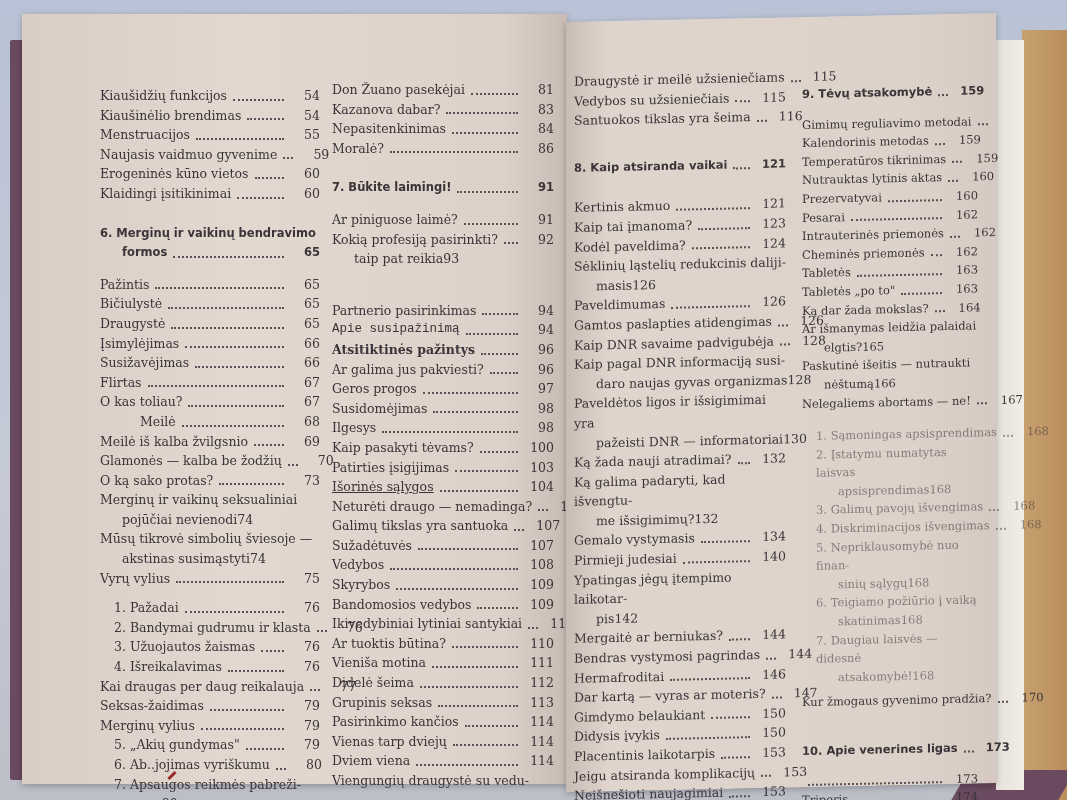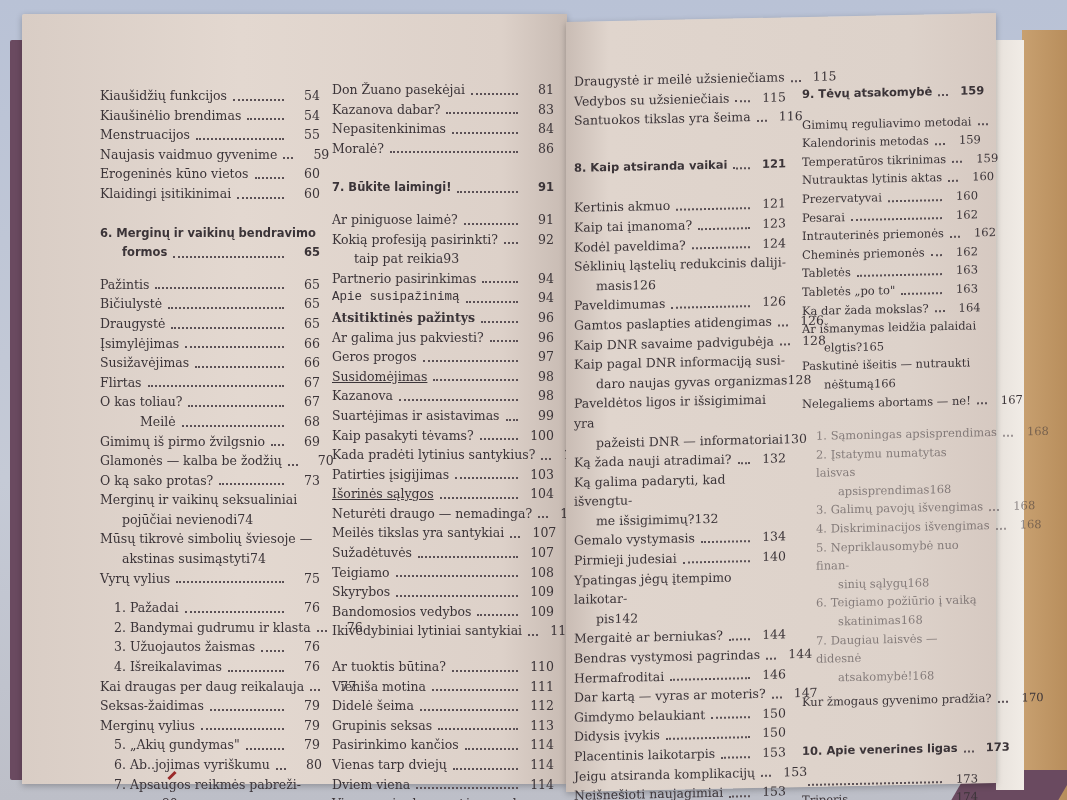--- a/index.html
+++ b/index.html
@@ -139,21 +139,21 @@
         <span class="t-nowrap" style="white-space: nowrap;">O kas toliau?</span>
         <span class="dots"></span>
         <span class="p">67</span>
       </div>
       <div class="entry">
         <span class="t-nowrap" style="white-space: nowrap; margin-left: 40px;">Meilė</span>
         <span class="dots"></span>
         <span class="p">68</span>
       </div>
       <div class="entry">
-        <span class="t-nowrap" style="white-space: nowrap;">Gimimų iš pirmo žvilgsnio</span>
+        <span class="t-nowrap" style="white-space: nowrap;">Meilė iš kalba žvilgsnio</span>
         <span class="dots"></span>
         <span class="p">69</span>
       </div>
       <div class="entry">
         <span class="t-nowrap" style="white-space: nowrap;">Glamonės — kalba be žodžių</span>
         <span class="dots"></span>
         <span class="p">70</span>
       </div>
       <div class="entry">
         <span class="t-nowrap" style="white-space: nowrap;">O ką sako protas?</span>
@@ -276,21 +276,21 @@
         <span class="p">92</span>
       </div>
       <div class="wrap">
         <div class="l2">
           <span style="white-space: nowrap;">taip pat reikia</span>
           <span class="dots"></span>
           <span class="p">93</span>
         </div>
       </div>
       <div class="entry">
-        <span class="t-nowrap" style="white-space: nowrap;">Partnerio pasirinkimas</span>
+        <span class="t-nowrap" style="white-space: nowrap; margin-top: 32px;">Partnerio pasirinkimas</span>
         <span class="dots"></span>
         <span class="p">94</span>
       </div>
       <div class="entry">
         <span class="t-nowrap" style="white-space: nowrap; font-family: Liberation Mono, monospace;">Apie susipažinimą</span>
         <span class="dots"></span>
         <span class="p">94</span>
       </div>
       <div class="entry">
         <span class="t-nowrap" style="white-space: nowrap; font-weight: bold;">Atsitiktinės pažintys</span>
@@ -301,91 +301,81 @@
         <span class="t-nowrap" style="white-space: nowrap;">Ar galima jus pakviesti?</span>
         <span class="dots"></span>
         <span class="p">96</span>
       </div>
       <div class="entry">
         <span class="t-nowrap" style="white-space: nowrap;">Geros progos</span>
         <span class="dots"></span>
         <span class="p">97</span>
       </div>
       <div class="entry">
-        <span class="t-nowrap" style="white-space: nowrap; text-decoration: underline;">Susidomėjimas</span>
+        <span class="t-nowrap" style="white-space: nowrap;">Susidomėjimas</span>
         <span class="dots"></span>
         <span class="p">98</span>
       </div>
       <div class="entry">
-        <span class="t-nowrap" style="white-space: nowrap;">Kazanova</span>
+        <span class="t-nowrap" style="white-space: nowrap;">Ilgesys</span>
         <span class="dots"></span>
         <span class="p">98</span>
       </div>
       <div class="entry">
-        <span class="t-nowrap" style="white-space: nowrap;">Suartėjimas ir asistavimas</span>
-        <span class="dots"></span>
-        <span class="p">99</span>
-      </div>
-      <div class="entry">
         <span class="t-nowrap" style="white-space: nowrap;">Kaip pasakyti tėvams?</span>
         <span class="dots"></span>
         <span class="p">100</span>
       </div>
       <div class="entry">
-        <span class="t-nowrap" style="white-space: nowrap;">Kada pradėti lytinius santykius?</span>
-        <span class="dots"></span>
-        <span class="p">102</span>
-      </div>
-      <div class="entry">
         <span class="t-nowrap" style="white-space: nowrap;">Patirties įsigijimas</span>
         <span class="dots"></span>
         <span class="p">103</span>
       </div>
       <div class="entry">
         <span class="t-nowrap" style="white-space: nowrap; text-decoration: underline;">Išorinės sąlygos</span>
         <span class="dots"></span>
         <span class="p">104</span>
       </div>
       <div class="entry">
         <span class="t-nowrap" style="white-space: nowrap;">Neturėti draugo — nemadinga?</span>
         <span class="dots"></span>
         <span class="p">106</span>
       </div>
       <div class="entry">
-        <span class="t-nowrap" style="white-space: nowrap;">Meilės tikslas yra santykiai</span>
+        <span class="t-nowrap" style="white-space: nowrap;">Galimų tikslas yra santuoka</span>
         <span class="dots"></span>
         <span class="p">107</span>
       </div>
       <div class="entry">
         <span class="t-nowrap" style="white-space: nowrap;">Sužadėtuvės</span>
         <span class="dots"></span>
         <span class="p">107</span>
       </div>
       <div class="entry">
-        <span class="t-nowrap" style="white-space: nowrap;">Teigiamo</span>
+        <span class="t-nowrap" style="white-space: nowrap;">Vedybos</span>
         <span class="dots"></span>
         <span class="p">108</span>
       </div>
       <div class="entry">
         <span class="t-nowrap" style="white-space: nowrap;">Skyrybos</span>
         <span class="dots"></span>
         <span class="p">109</span>
       </div>
       <div class="entry">
         <span class="t-nowrap" style="white-space: nowrap;">Bandomosios vedybos</span>
         <span class="dots"></span>
         <span class="p">109</span>
       </div>
       <div class="entry">
         <span class="t-nowrap" style="white-space: nowrap;">Ikivedybiniai lytiniai santykiai</span>
         <span class="dots"></span>
         <span class="p">110</span>
       </div>
       <div class="entry">
-        <span class="t-nowrap" style="white-space: nowrap; margin-top: 16px;">Ar tuoktis būtina?</span>
+        <span class="t-nowrap" style="white-space: nowrap;">Ar tuoktis būtina?</span>
         <span class="dots"></span>
         <span class="p">110</span>
       </div>
       <div class="entry">
         <span class="t-nowrap" style="white-space: nowrap;">Vienišа motina</span>
         <span class="dots"></span>
         <span class="p">111</span>
       </div>
       <div class="entry">
         <span class="t-nowrap" style="white-space: nowrap;">Didelė šeima</span>

